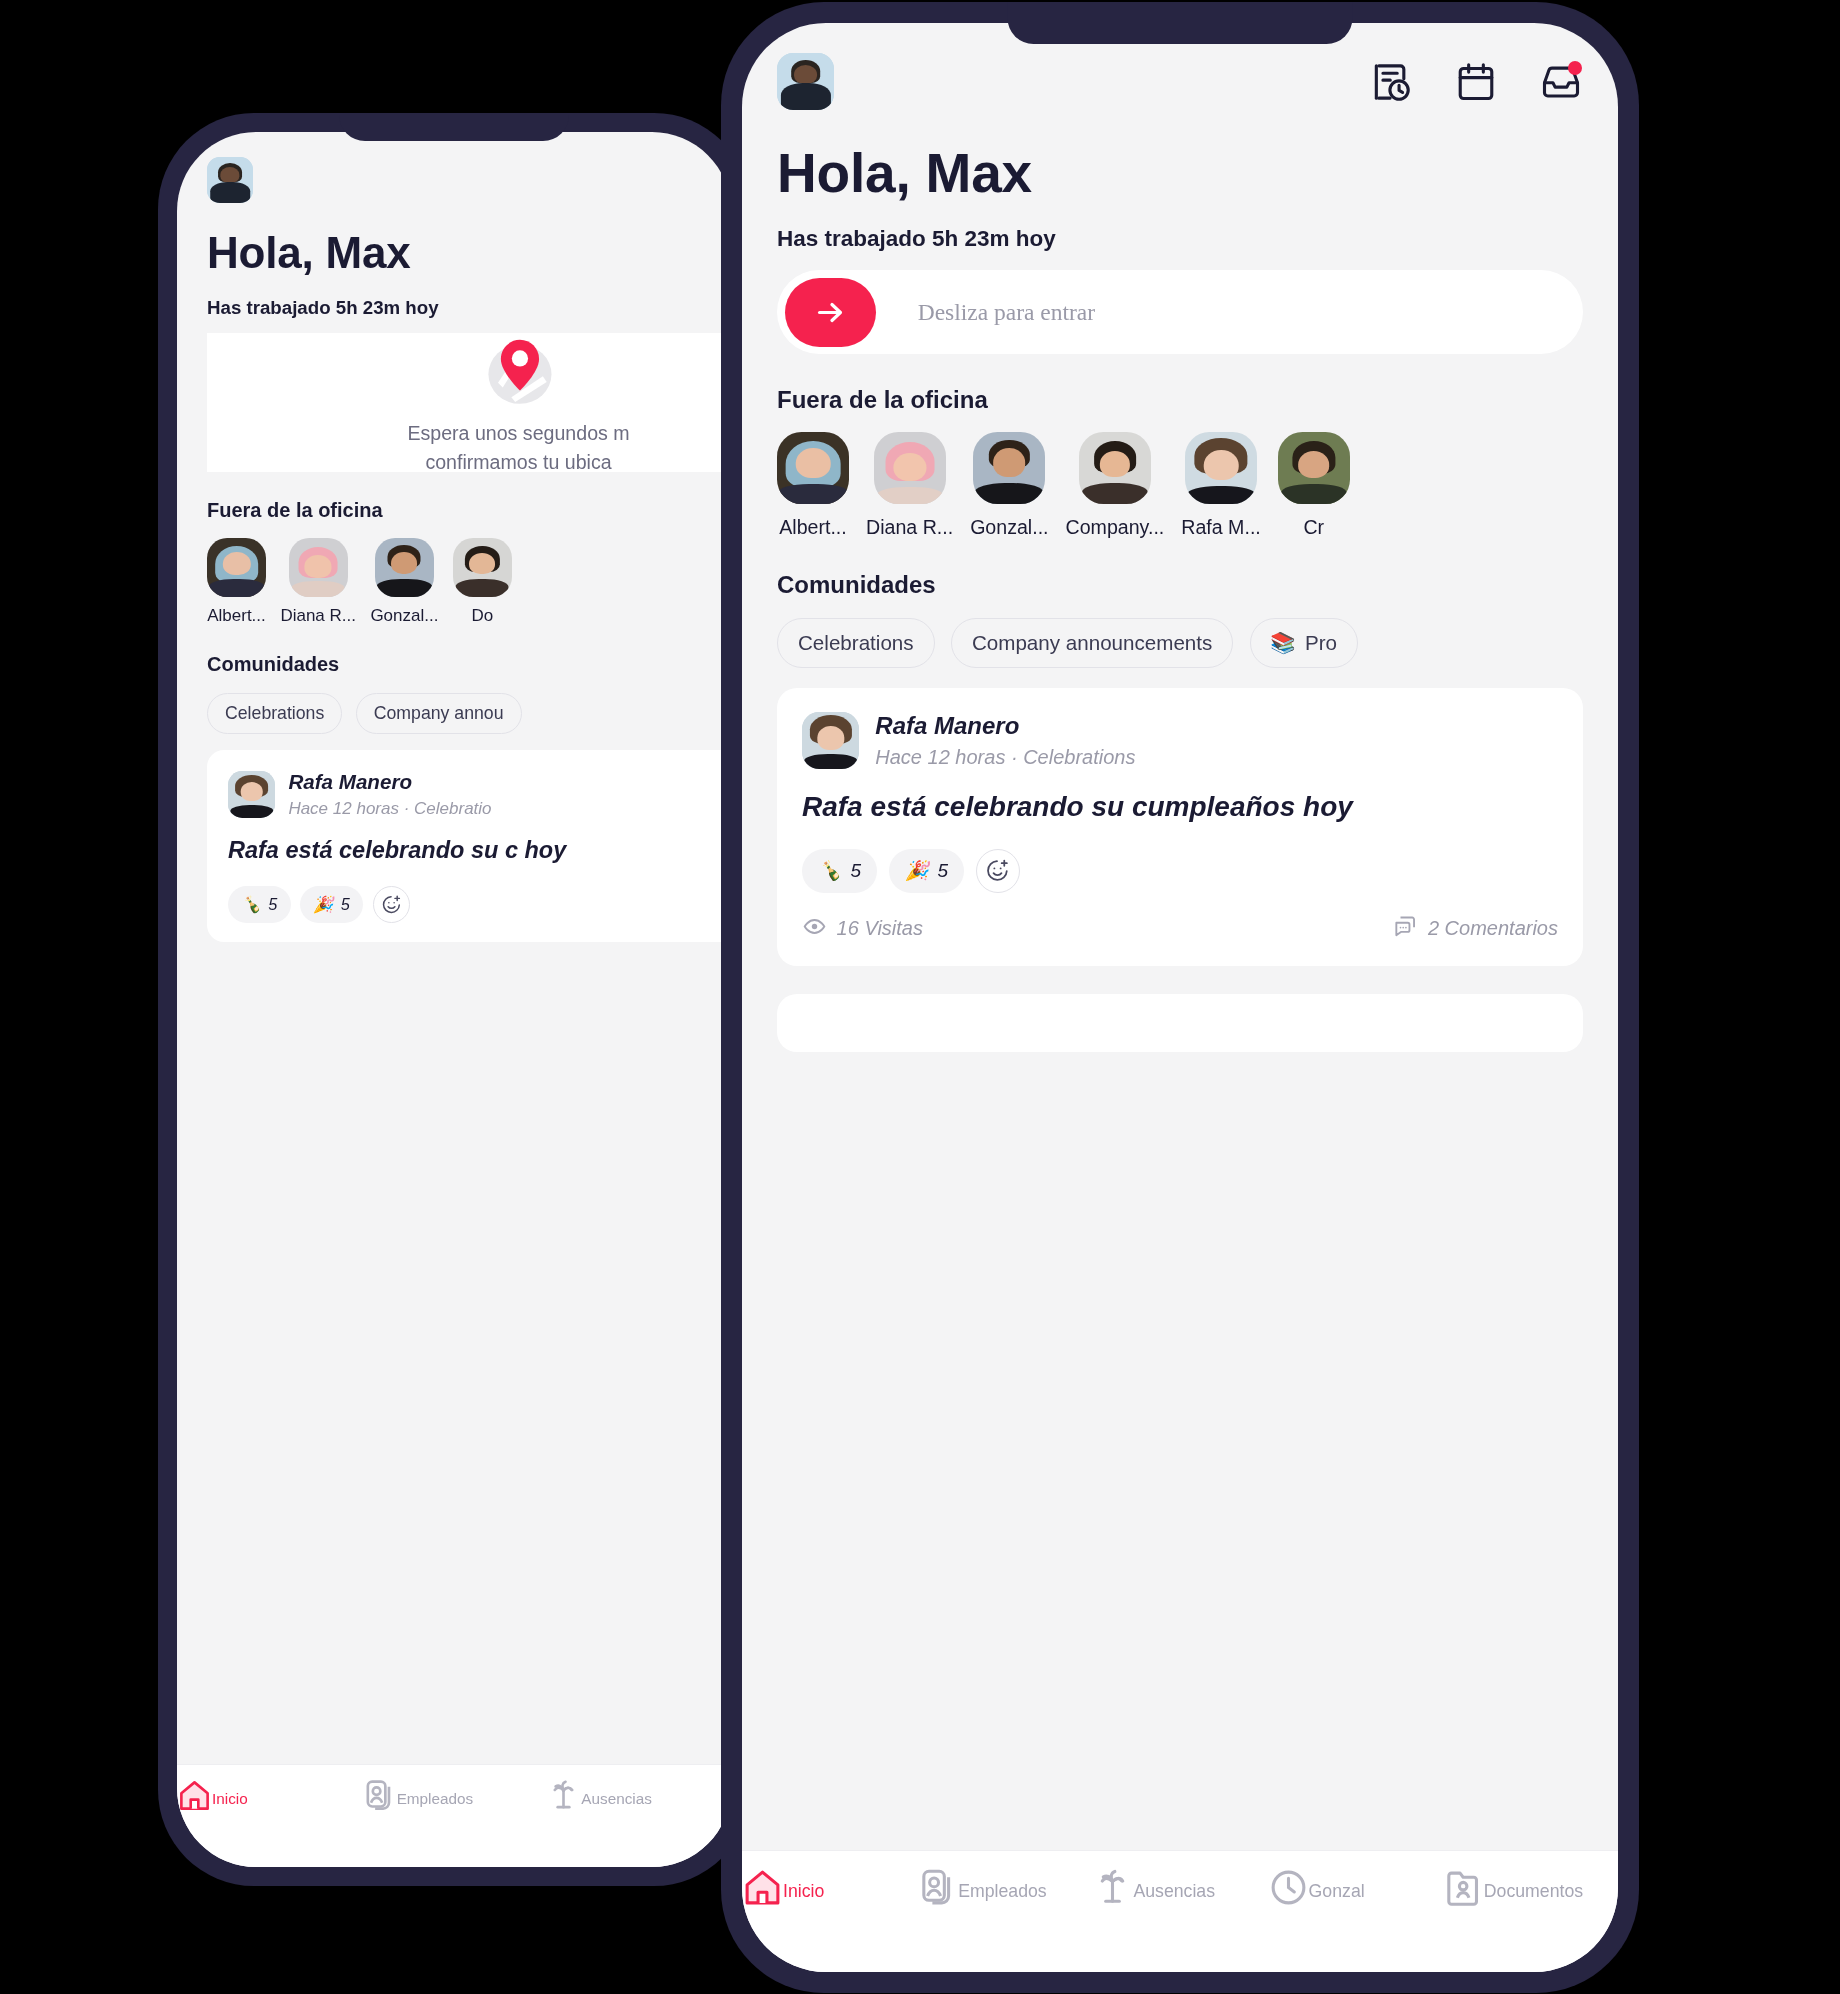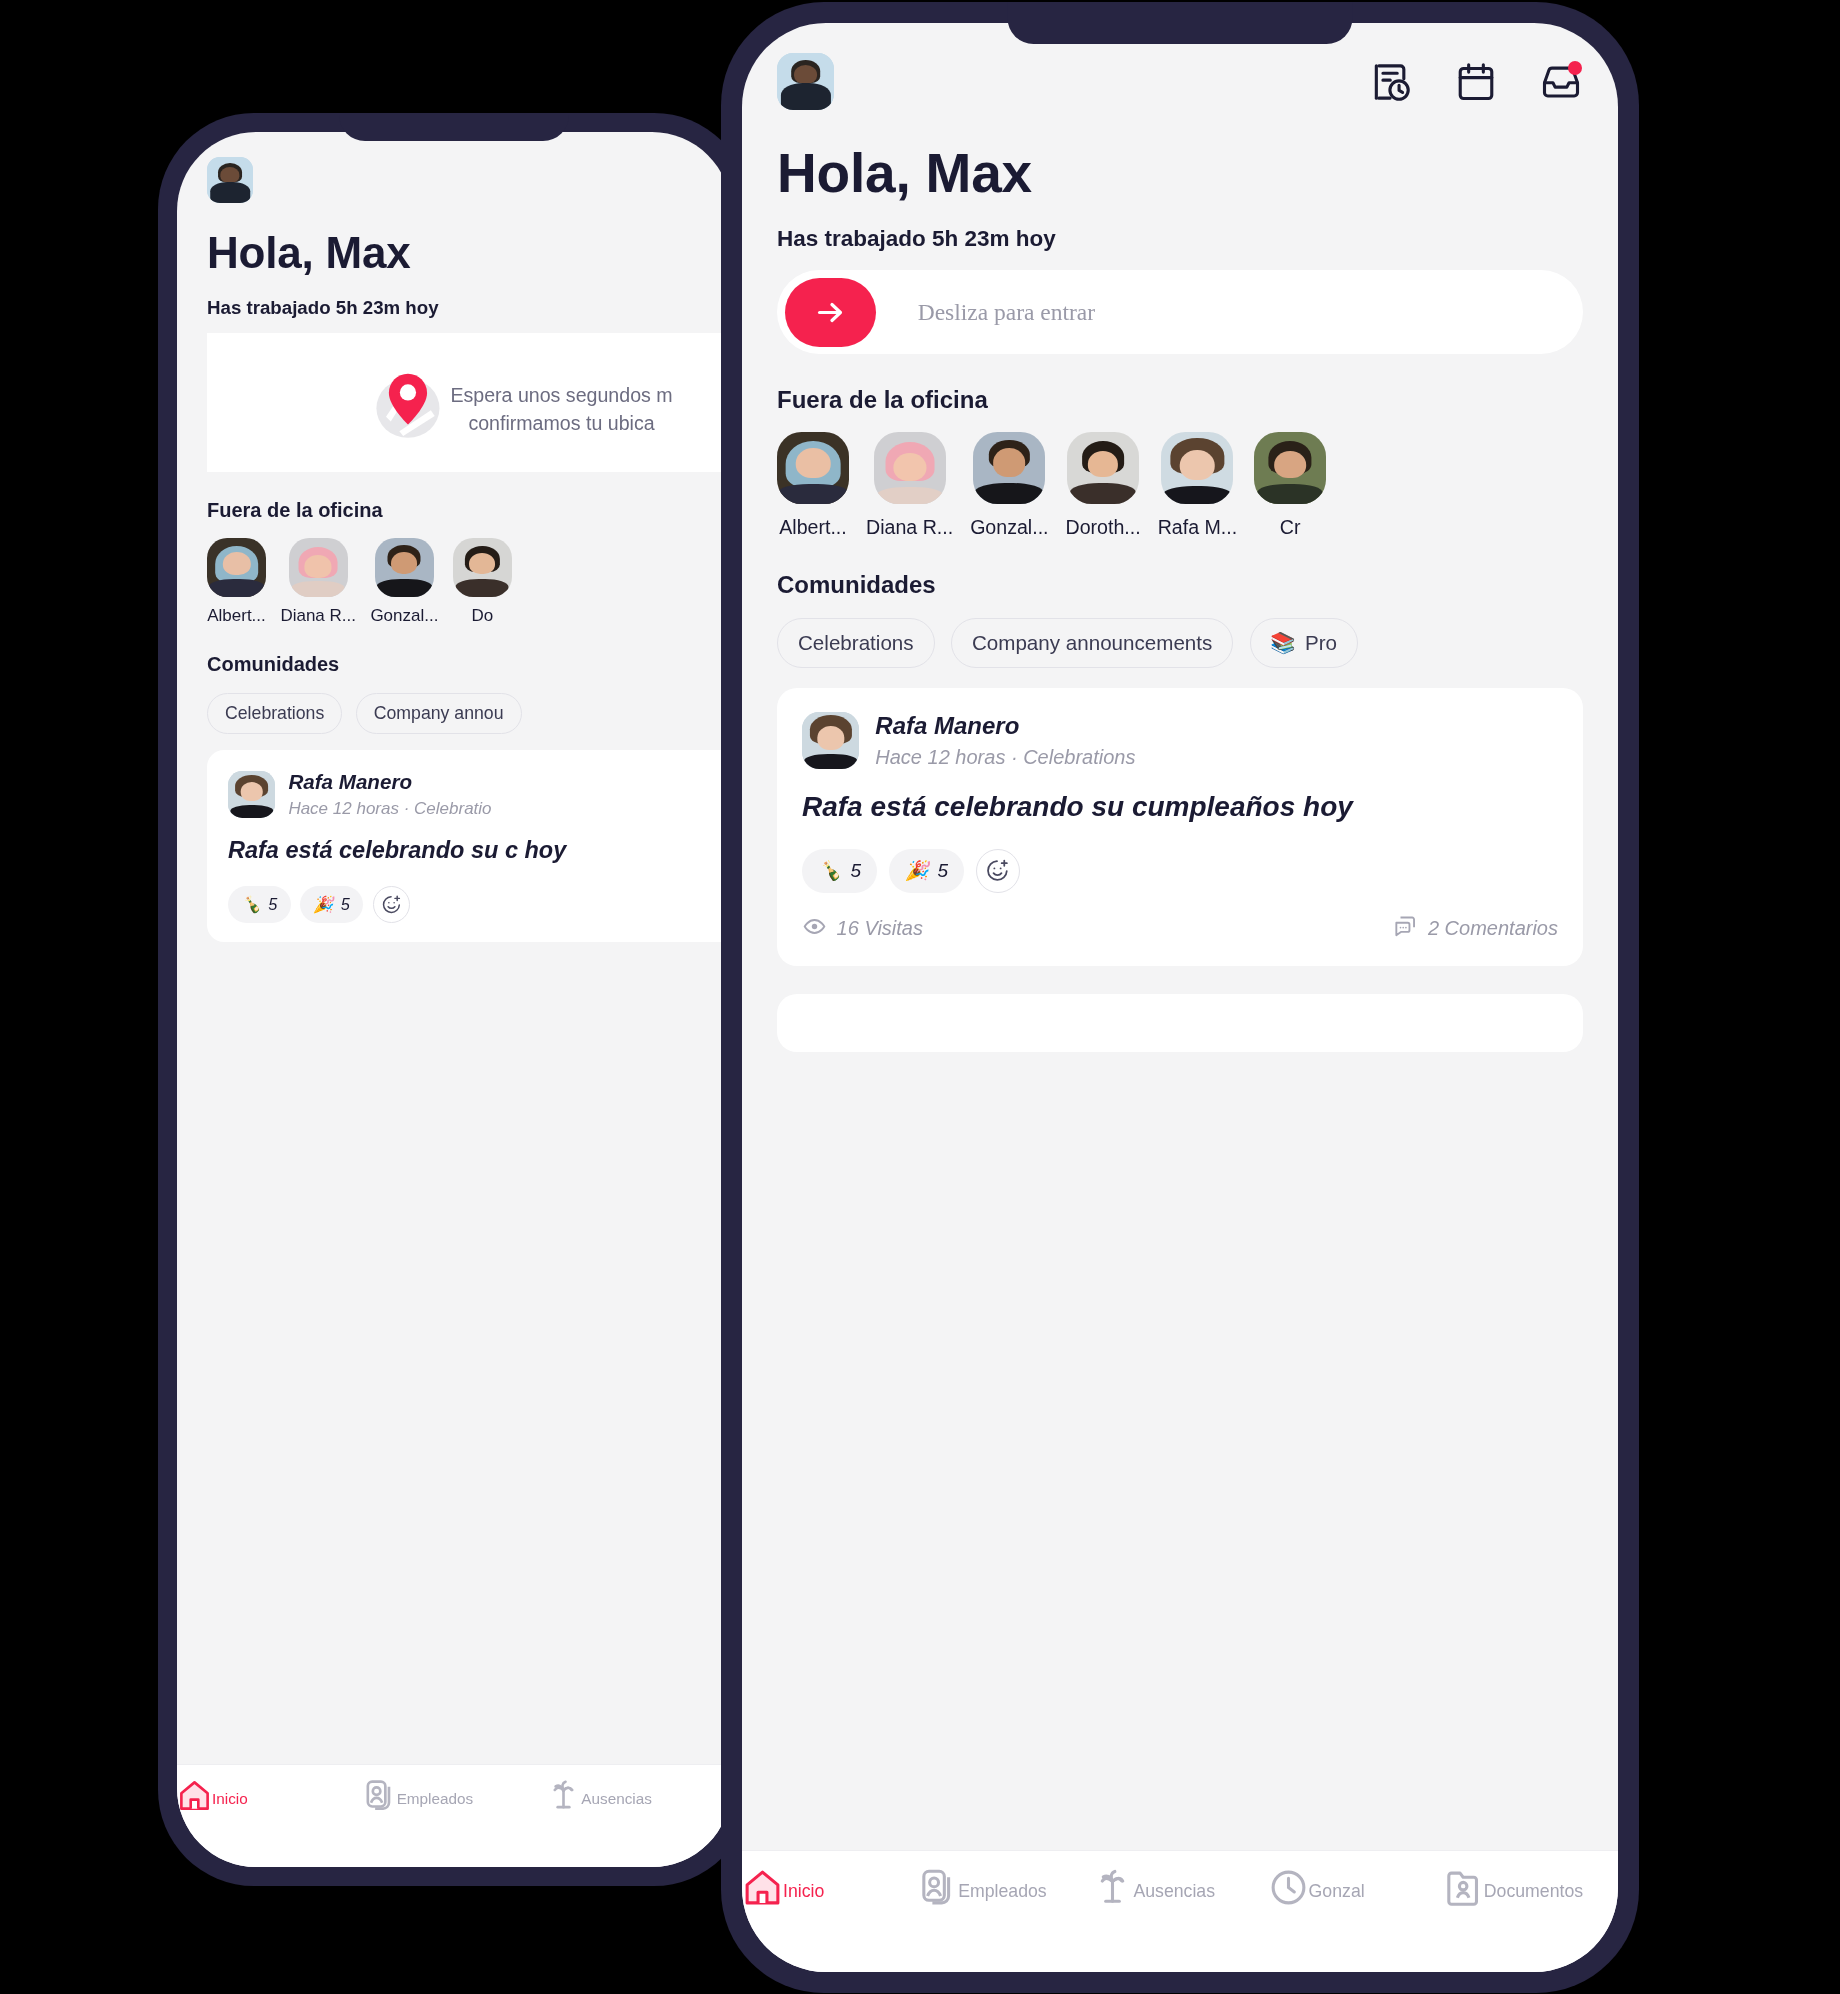--- a/index.html
+++ b/index.html
@@ -64,21 +64,21 @@
   .post-meta { color: #9a9aa8; }
   .post-body { color: #1b1b33; font-weight: 600; }
   .reactions { display: flex; align-items: center; }
   .reaction { background: #f3f3f5; border-radius: 479px; display: flex; align-items: center; }
   .reaction .cnt { color: #1b1b33; }
   .add-react { border: 1px solid #e2e2e8; border-radius: 50%; display: flex; align-items: center; justify-content: center; background: #fff; }
   .stats { display: flex; align-items: center; justify-content: space-between; color: #9a9aa8; }
   .stat { display: flex; align-items: center; }
 
   
-  .mapcard { background: #fff; display: flex; flex-direction: row; align-items: center; justify-content: center; }
+  .mapcard { background: #fff; display: flex; flex-direction: column; align-items: center; justify-content: center; }
   .maptxt { color: #6c6c80; text-align: center; }
 
   
   .tabbar { flex: none; background: #fff; border-top: 1px solid #eeeef1; display: flex; align-items: flex-start; }
   .tab { flex: 1 1 0; display: flex; flex-direction: row; align-items: center; }
   .tab .lbl { color: #a6a6b4; }
   .tab.active .lbl { color: #f5224e; }
 
   
   .face { position: absolute; inset: 0; }
@@ -414,21 +414,21 @@
             </div>
             <div class="person">
               <div class="pic">
                   <div class="face">
                 <div class="bg" style="background:#d8d8d6"></div>
                 <div class="hair" style="width:58%;height:44%;top:12%;background:#241c16"></div>
                 <div class="head" style="width:42%;height:36%;top:26%;background:#e6b794"></div>
                 <div class="body" style="width:92%;height:30%;background:#3a2f2a"></div>
                   </div>
                 </div>
-              <div class="nm">Doroth...</div>
+              <div class="nm">Company...</div>
             </div>
             <div class="person">
               <div class="pic">
                   <div class="face">
                 <div class="bg" style="background:#cfdbe2"></div>
                 <div class="hair" style="width:74%;height:50%;top:8%;background:#5b4330"></div>
                 <div class="head" style="width:48%;height:42%;top:24%;background:#ecc6ad"></div>
                 <div class="body" style="width:94%;height:26%;background:#16161c"></div>
                   </div>
                 </div>

